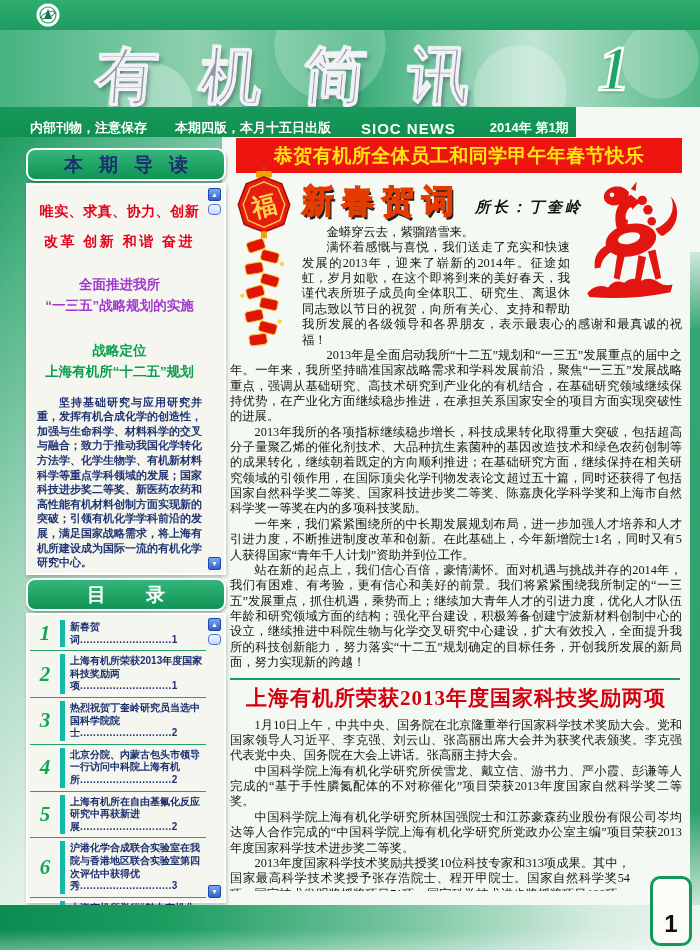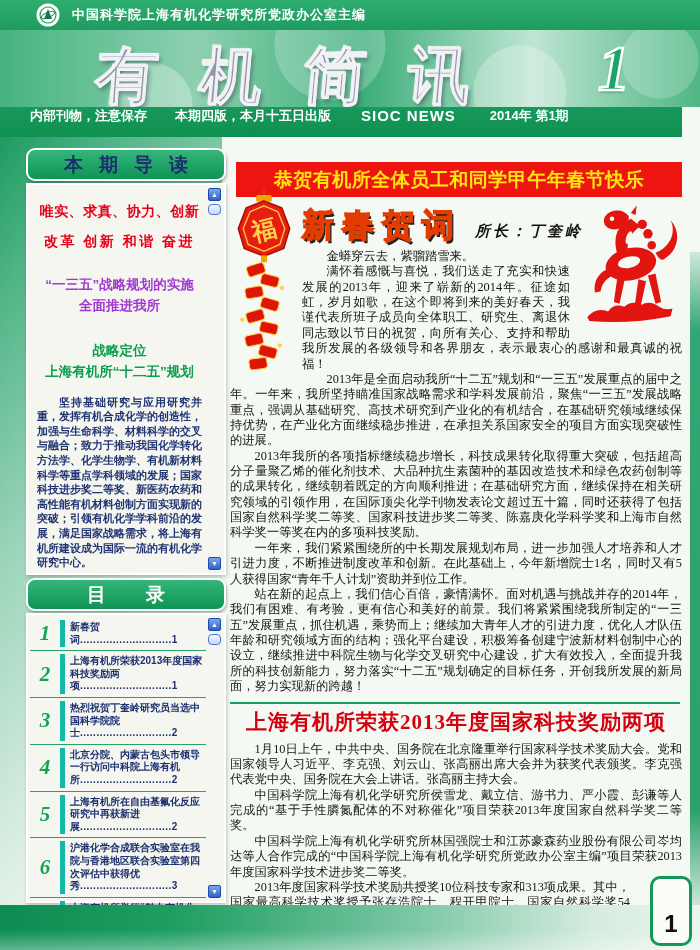--- a/index.html
+++ b/index.html
@@ -22,22 +22,22 @@
       linear-gradient(90deg,#46b381,#8ed0b0 28%,#3cae79 52%,#bfe5d3 76%,#4fb684);}
   .mast-title{position:absolute;left:96px;top:4px;font-family:"Liberation Serif",serif;
       font-weight:900;font-size:62px;letter-spacing:42px;white-space:nowrap;
       color:#9298a8;-webkit-text-stroke:1px #f2f2f6;transform:skewX(-5deg);
       text-shadow:1px 1px 0 #ffffff,-1px -1px 1px #ffffff,3px 4px 4px rgba(50,55,75,.45);}
   .mast-num{position:absolute;right:70px;top:2px;font-family:"Liberation Serif",serif;
       font-style:italic;font-weight:900;font-size:64px;color:#1ba567;
       -webkit-text-stroke:2.5px #fff;text-shadow:0 2px 3px rgba(0,0,0,.35);}
 
   
-  .info-bar{position:absolute;left:0;top:107px;width:682px;height:30px;z-index:3;
-      background:linear-gradient(180deg,#17985c,#10904f);display:flex;align-items:flex-start;
+  .info-bar{position:absolute;left:0;top:107px;width:576px;height:30px;z-index:3;
+      background:linear-gradient(180deg,#17985c,#10904f);display:flex;align-items:flex-end;
       color:#fff;font-weight:bold;font-size:13px;}
   .info-bar .i1{margin-left:30px;} .info-bar .i2{margin-left:28px;}
   .info-bar .i3{margin-left:30px;font-size:15px;letter-spacing:1px;}
   .info-bar .i4{margin-left:34px;}
 
   
   .sidebar-bg{position:absolute;left:0;top:137px;width:222px;height:813px;z-index:1;
       background:linear-gradient(125deg,#1f9a61 0%,#4fb486 14%,#9bd4b9 38%,#e2f1e8 68%,#f4f8f2 100%);}
   .sidebar{position:absolute;left:16px;top:137px;width:222px;height:917px;z-index:2;}
   .panel-head{position:absolute;left:10px;width:200px;height:33px;border:2.5px solid #fff;
@@ -70,21 +70,21 @@
   .toc-item{display:flex;align-items:center;border-top:1.5px solid #29a266;padding:3px 0;}
   .toc-item:first-child{border-top:none;}
   .toc-num{flex:0 0 30px;width:30px;text-align:center;font-family:"Liberation Serif",serif;
       font-style:italic;font-weight:900;font-size:21px;color:#0fa551;}
   .toc-tx{border-left:5px solid #14b8a6;padding:1px 2px 1px 5px;font-size:10px;font-weight:bold;
       color:#1c2f6e;line-height:1.26;}
   .dots::after{content:"............................";letter-spacing:0.5px;}
   .pg{font-size:10px;}
 
   
-  .main{position:absolute;left:226px;top:156px;width:462px;height:759px;overflow:hidden;z-index:2;}
+  .main{position:absolute;left:226px;top:132px;width:462px;height:759px;overflow:hidden;z-index:2;}
   .banner{margin:6px 6px 4px 10px;height:35px;background:#ee1510;color:#ffe60e;font-weight:900;
       font-size:19px;display:flex;align-items:center;justify-content:center;letter-spacing:0.5px;}
   .article{margin:0 6px 0 4px;font-family:"Liberation Serif",serif;font-size:12.3px;
       line-height:1.25;color:#151515;}
   .fu-float{float:left;width:68px;height:188px;margin:-12px 4px 2px 0;}
   .horse-float{float:right;width:106px;height:126px;margin:2px 0 2px 6px;}
   .greet-title-row{text-align:center;height:48px;line-height:48px;white-space:nowrap;}
   .greet-title{font-family:"Liberation Serif",serif;font-weight:900;font-size:32px;letter-spacing:8px;
       color:#ffd206;-webkit-text-stroke:1.6px #e33b00;text-shadow:2px 3px 0 #222;}
   .greet-sign{font-size:15px;font-weight:bold;font-style:italic;letter-spacing:3px;color:#111;margin-left:10px;}
@@ -109,21 +109,20 @@
 
 <div id="page">
 
   <div class="top-bar">
     <svg class="logo" viewBox="0 0 24 24">
       <circle cx="12" cy="12" r="11.5" fill="#ffffff"></circle>
       <circle cx="12" cy="12" r="8" fill="none" stroke="#1f9e62" stroke-width="1.2"></circle>
       <path d="M12 6 L16 16 L8 16 Z" fill="#15794a"></path>
       <ellipse cx="12" cy="12" rx="7" ry="2.6" fill="none" stroke="#15794a" stroke-width="0.9" transform="rotate(-24 12 12)"></ellipse>
     </svg>
-    <div class="top-title">中国科学院上海有机化学研究所党政办公室主编</div>
   </div>
 
   <div class="masthead">
     <div class="mast-title">有机简讯</div>
     <div class="mast-num">1</div>
   </div>
 
   <div class="info-bar">
     <span class="i1">内部刊物，注意保存</span>
     <span class="i2">本期四版，本月十五日出版</span>
@@ -136,22 +135,22 @@
 
   <div class="sidebar">
 
     <div class="panel-head guide-head">
       <span>本期导读</span>
     </div>
     <div class="panel-body guide-body">
       <div class="motto">唯实、求真、协力、创新</div>
       <div class="motto motto2">改革 创新 和谐 奋进</div>
       <div class="hl-purple">
+        <div>全面推进我所</div>
         <div>“一三五”战略规划的实施</div>
-        <div>全面推进我所</div>
       </div>
       <div class="hl-green">
         <div>战略定位</div>
         <div>上海有机所“十二五”规划</div>
       </div>
       <div class="guide-text">坚持基础研究与应用研究并重，发挥有机合成化学的创造性，加强与生命科学、材料科学的交叉与融合；致力于推动我国化学转化方法学、化学生物学、有机新材料科学等重点学科领域的发展；国家科技进步奖二等奖、新医药农药和高性能有机材料创制方面实现新的突破；引领有机化学学科前沿的发展，满足国家战略需求，将上海有机所建设成为国际一流的有机化学研究中心。</div>
       <div class="sb-btn sb-up">▲</div>
       <div class="sb-thumb"></div>
       <div class="sb-btn sb-down">▼</div>
     </div>

